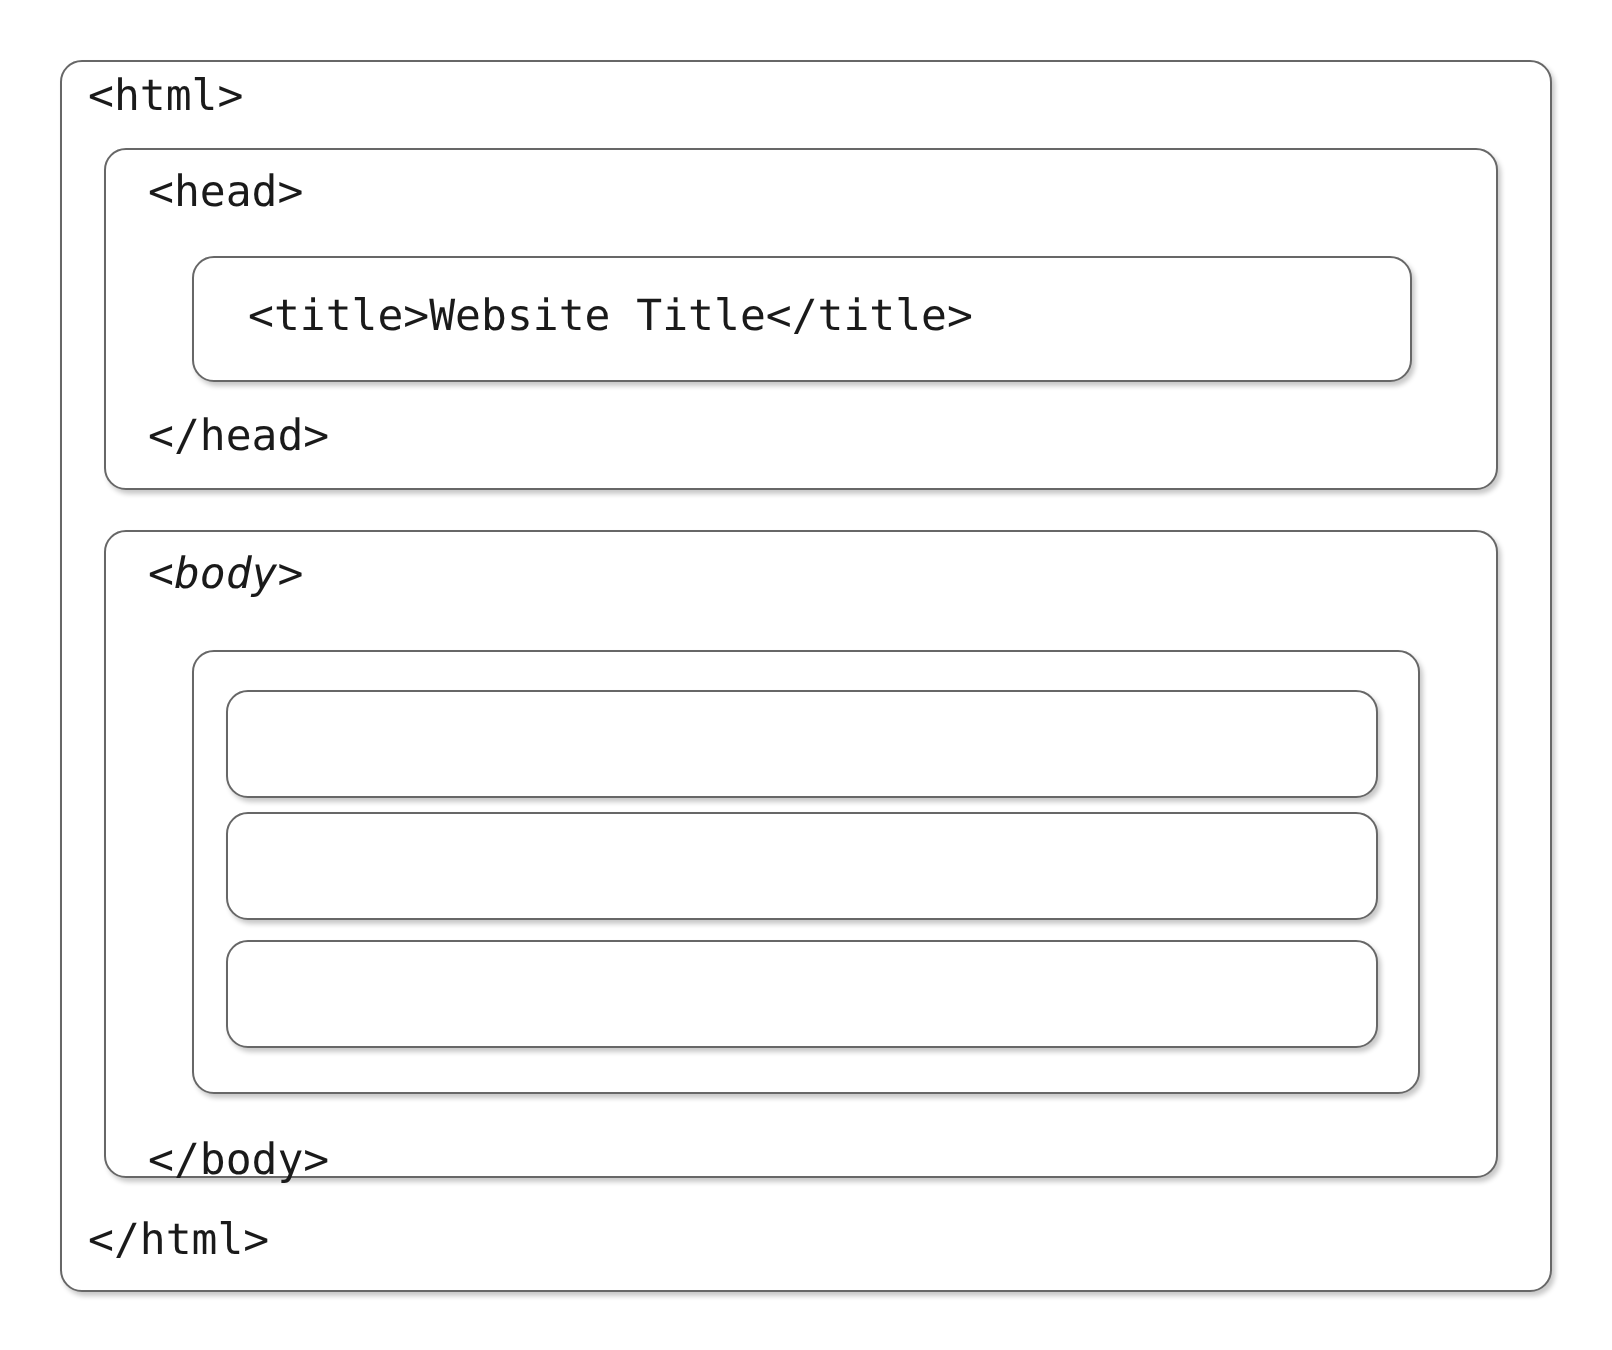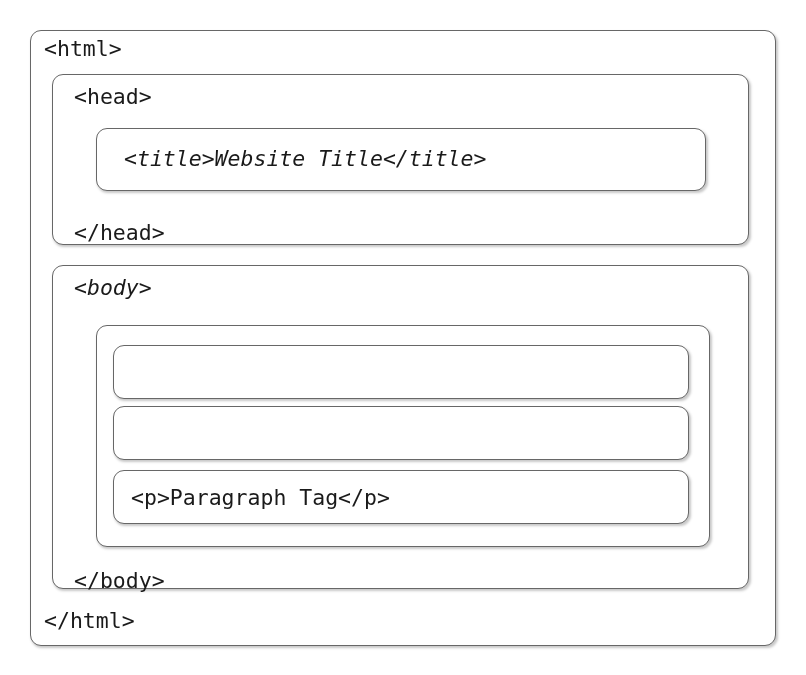--- a/index.html
+++ b/index.html
@@ -53,30 +53,30 @@
   #html-close { left: 44px;  top: 610px; }
 
   
   #head-box {
     left: 52px;
     top: 74px;
     width: 697px;
     height: 171px;
   }
   #head-open  { left: 74px;  top: 86px; }
-  #head-close { left: 74px;  top: 208px; margin-top: 14px; }
+  #head-close { left: 74px;  top: 208px; }
 
   
   #title-box {
     left: 96px;
     top: 128px;
     width: 610px;
     height: 63px;
   }
-  #title-text { left: 124px; top: 148px; font-style: italic; }
+  #title-text { left: 124px; top: 148px; }
 
   
   #body-box {
     left: 52px;
     top: 265px;
     width: 697px;
     height: 324px;
   }
   #body-open  { left: 74px;  top: 277px; font-style: italic; }
   #body-close { left: 74px;  top: 558px; margin-top: 12px; }
@@ -123,19 +123,18 @@
   <div class="box" id="body-box"></div>
   <div class="tag" id="body-open">&lt;body&gt;</div>
 
   <div class="box" id="body-inner"></div>
 
   <div class="box elem-box" id="h1-box"></div>
 
   <div class="box elem-box" id="h2-box"></div>
 
   <div class="box elem-box" id="p-box"></div>
-  <div class="tag elem-text" id="p-text">&lt;p&gt;Paragraph Tag&lt;/p&gt;</div>
 
   <div class="tag" id="body-close">&lt;/body&gt;</div>
 
   <div class="tag" id="html-close">&lt;/html&gt;</div>
 
 </div>
 
 </body></html>

